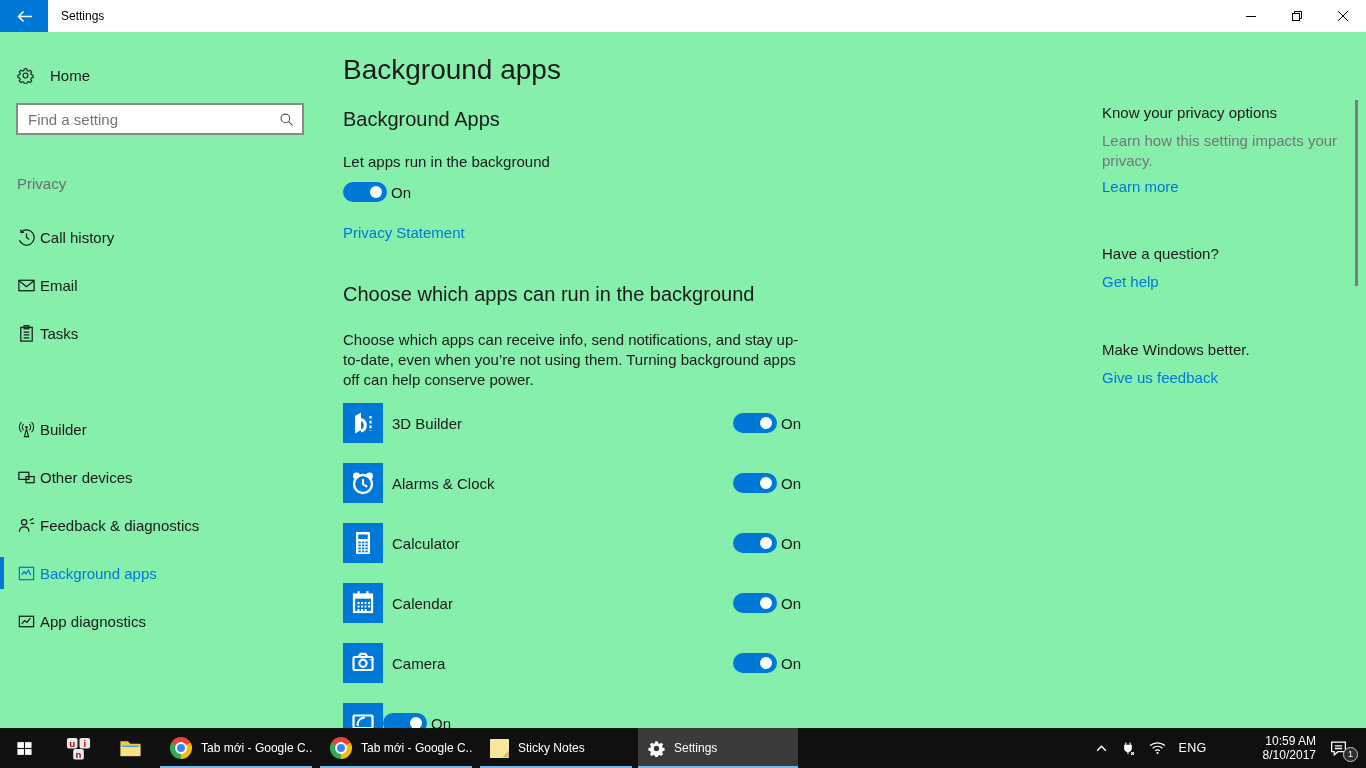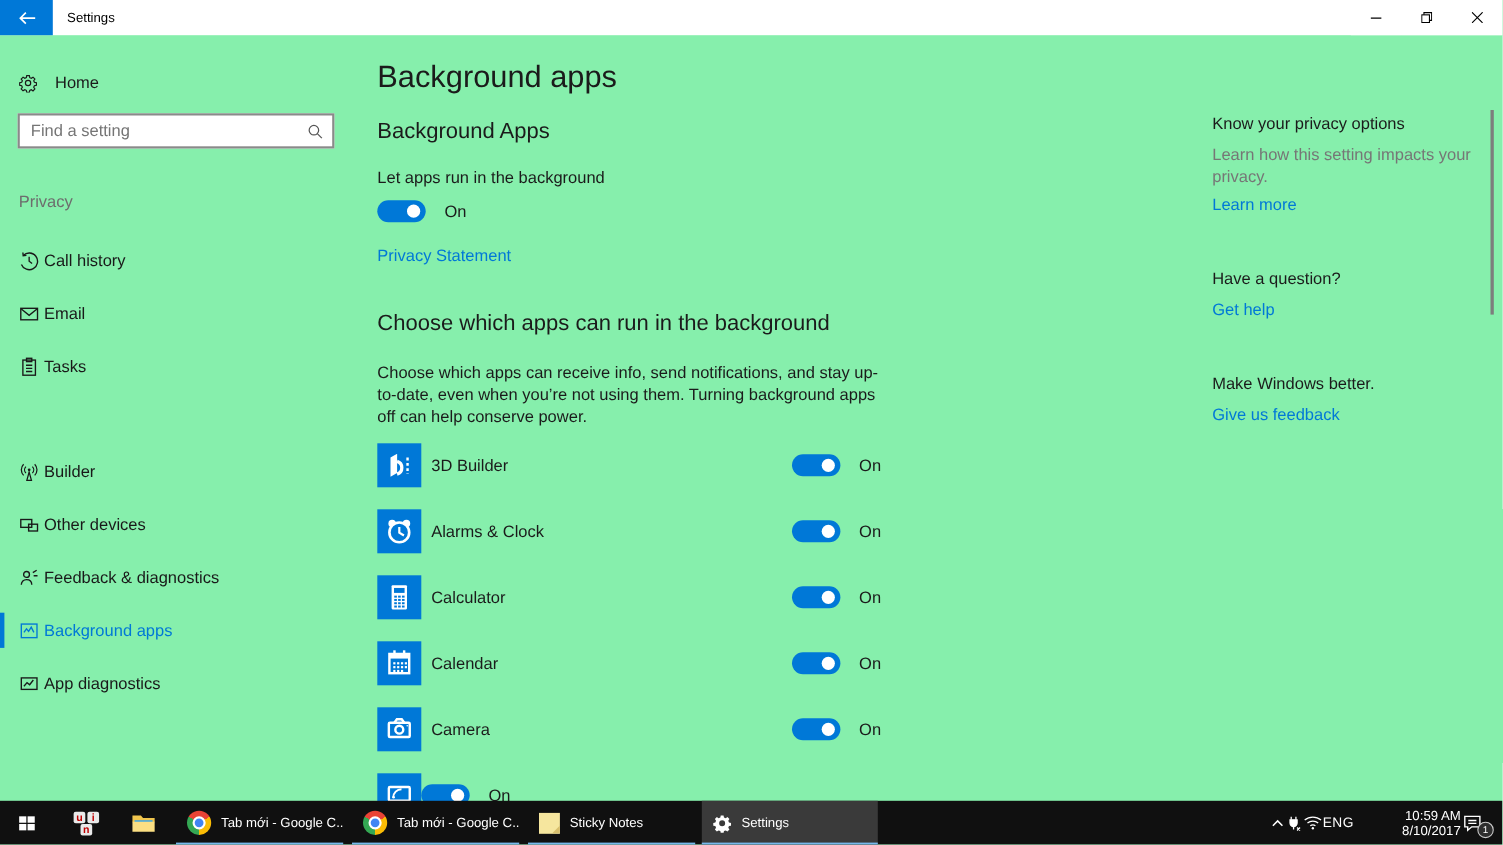--- a/index.html
+++ b/index.html
@@ -25,21 +25,21 @@
   .nav-item { position:absolute; left:0; width:320px; height:48px; display:flex; align-items:center; padding-left:17px; gap:4px; font-size:15px; color:#191919; cursor:pointer; }
   .nav-item svg { flex:0 0 auto; }
   .nav-item.selected { color:#0078d7; }
   .nav-item.selected::before { content:''; position:absolute; left:0; top:8px; width:4px; height:32px; background:#0078d7; }
 
   
   .page-title { position:absolute; left:343px; top:54px; font-size:28px; font-weight:300; color:#1b1b1b; }
   .h-sub { font-size:20px; font-weight:400; color:#1b1b1b; }
   .heading-1 { position:absolute; left:343px; top:108px; }
   .toggle-label { position:absolute; left:343px; top:153px; font-size:15px; }
-  .toggle-row { position:absolute; display:flex; align-items:center; gap:17px; }
+  .toggle-row { position:absolute; display:flex; align-items:center; gap:4px; }
   .toggle-row.master { left:343px; top:182px; }
   .toggle { width:44px; height:20px; border-radius:10px; background:#0078d7; position:relative; border:none; cursor:pointer; flex:0 0 auto; }
   .toggle::after { content:''; position:absolute; top:4px; right:5px; width:12px; height:12px; border-radius:50%; background:#fff; }
   .toggle-state { font-size:15px; color:#1b1b1b; }
   .link { color:#0078d7; font-size:15px; cursor:pointer; text-decoration:none; }
   .privacy-link { position:absolute; left:343px; top:224px; }
   .heading-2 { position:absolute; left:343px; top:283px; }
   .section-desc { position:absolute; left:343px; top:330px; width:465px; font-size:15px; line-height:20px; color:#1b1b1b; }
 
   .app-row { position:absolute; left:343px; width:458px; height:40px; display:flex; align-items:center; }
@@ -61,21 +61,21 @@
   .tb-start { width:48px; }
   .tb-sq { width:44px; margin-left:8px; }
   .tb-app { width:152px; margin-left:8px; justify-content:flex-start; padding-left:10px; gap:9px; }
   .tb-app .tb-label { color:#fff; font-size:12px; white-space:nowrap; overflow:hidden; }
   .tb-app .underline { position:absolute; left:0; right:0; bottom:0; height:2px; background:#76b9ed; }
   .tb-app.active { background:#3a3a3a; width:160px; margin-left:6px; }
   .chrome-icon { width:22px; height:22px; border-radius:50%; background:conic-gradient(from -60deg,#ea4335 0 120deg,#fbbc05 120deg 240deg,#34a853 240deg 360deg); position:relative; flex:0 0 auto; }
   .chrome-icon::after { content:''; position:absolute; inset:5px; background:#4285f4; border:2px solid #fff; border-radius:50%; }
   .sticky-icon { width:19px; height:19px; background:#f6e69e; position:relative; flex:0 0 auto; }
   .sticky-icon::after { content:''; position:absolute; right:0; bottom:0; width:7px; height:7px; background:#d8bf6d; clip-path:polygon(100% 0,100% 100%,0 100%); }
-  .tray { margin-left:auto; display:flex; align-items:center; gap:1px; padding-right:12px; }
+  .tray { margin-left:auto; display:flex; align-items:center; gap:13px; padding-right:12px; }
   .tray-item { display:flex; align-items:center; justify-content:center; background:transparent; border:none; cursor:pointer; color:#fff; }
   .tray-lang { font-size:12.5px; color:#fff; letter-spacing:.3px; }
   .tray-clock { text-align:right; color:#fff; font-size:12px; line-height:14px; cursor:pointer;margin-left:43px; }
   .action-center { position:relative; padding-right:6px; }
   .badge { position:absolute; right:-4px; bottom:-4px; width:15px; height:15px; border-radius:50%; background:#2e2e2e; border:1.5px solid #c9c9c9; color:#fff; font-size:9px; display:flex; align-items:center; justify-content:center; }
 </style>
 </head>
 <body>
 
 <div class="screen">

